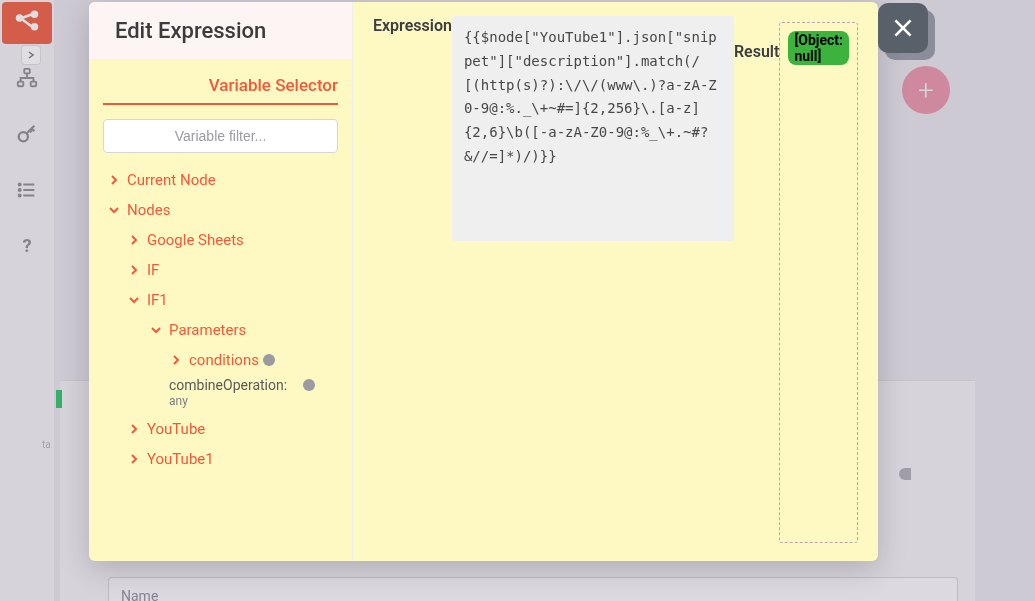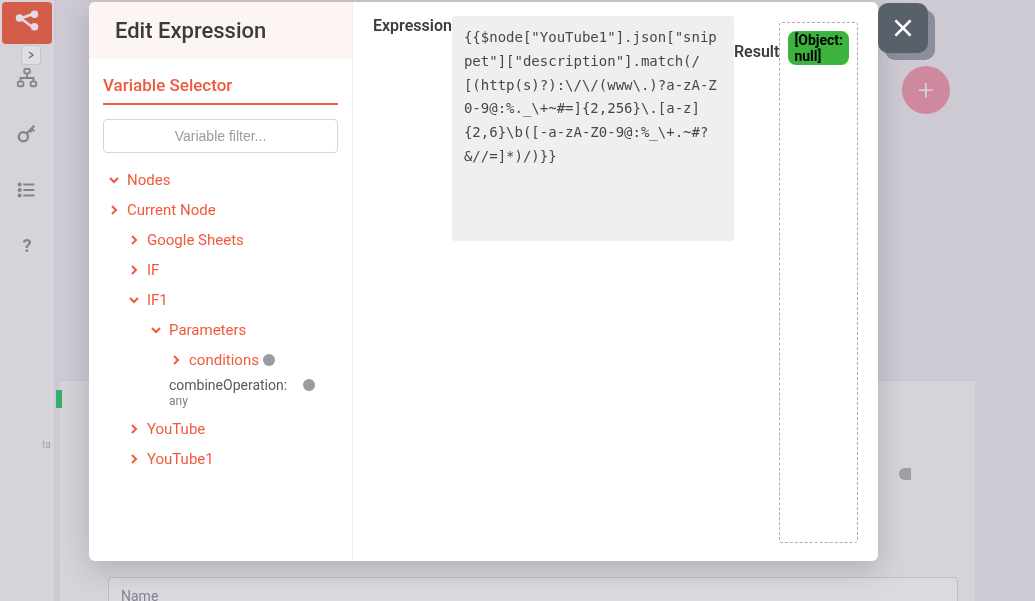--- a/index.html
+++ b/index.html
@@ -103,21 +103,21 @@
     left:0;top:0;right:0;bottom:0;
     background: rgba(112,104,128,0.22);
   }
   
   .modal {
     position:absolute;
     left: 89px;
     top: 2px;
     width: 789px;
     height: 559px;
-    background: #ffffff;
+    background: #fef9c3;
     border-radius: 6px;
     box-shadow: 0 8px 30px rgba(0,0,0,0.18);
     display:flex;
     overflow:hidden;
   }
   .close-btn {
     position:absolute;
     left: 878px;
     top: 3px;
     width: 50px; height: 50px;
@@ -136,21 +136,21 @@
   .modal-header {
     background: #fdf5f3;
     padding: 16px 24px 16px 26px;
   }
   .modal-title {
     font-size: 22px;
     font-weight: 500;
     color: #3b3b3b;
   }
   .tab-header {
-    text-align:left;
+    text-align:right;
     padding: 16px 0 8px;
     color: #f05a3c;
     font-size: 17px;
     font-weight: 500;
     border-bottom: 2px solid #f05a3c;
     margin: 0 14px 0 14px;
   }
   .filter-input {
     margin: 14px 14px 8px 14px;
     border: 1px solid #d6d6d8;
@@ -316,33 +316,33 @@
     <div class="modal-header">
       <div class="modal-title">Edit Expression</div>
     </div>
     <div class="tab-header">Variable Selector</div>
     <input class="filter-input" placeholder="Variable filter..." style="">
     <div class="tree">
 
       <div class="tree-row depth-0">
         <span class="arrow">
             <svg viewBox="0 0 10 10">
+              <path d="M3 1l4 4-4 4" fill="none" stroke="#f05a3c" stroke-width="2"></path>
+            </svg>
+          </span>
+        <span class="tree-label">Current Node</span>
+      </div>
+
+      <div class="tree-row depth-0">
+        <span class="arrow">
+            <svg viewBox="0 0 10 10">
               <path d="M1 3l4 4 4-4" fill="none" stroke="#f05a3c" stroke-width="2"></path>
             </svg>
           </span>
         <span class="tree-label">Nodes</span>
-      </div>
-
-      <div class="tree-row depth-0">
-        <span class="arrow">
-            <svg viewBox="0 0 10 10">
-              <path d="M3 1l4 4-4 4" fill="none" stroke="#f05a3c" stroke-width="2"></path>
-            </svg>
-          </span>
-        <span class="tree-label">Current Node</span>
       </div>
 
       <div class="tree-row depth-1">
         <span class="arrow">
             <svg viewBox="0 0 10 10">
               <path d="M3 1l4 4-4 4" fill="none" stroke="#f05a3c" stroke-width="2"></path>
             </svg>
           </span>
         <span class="tree-label">Google Sheets</span>
       </div>

